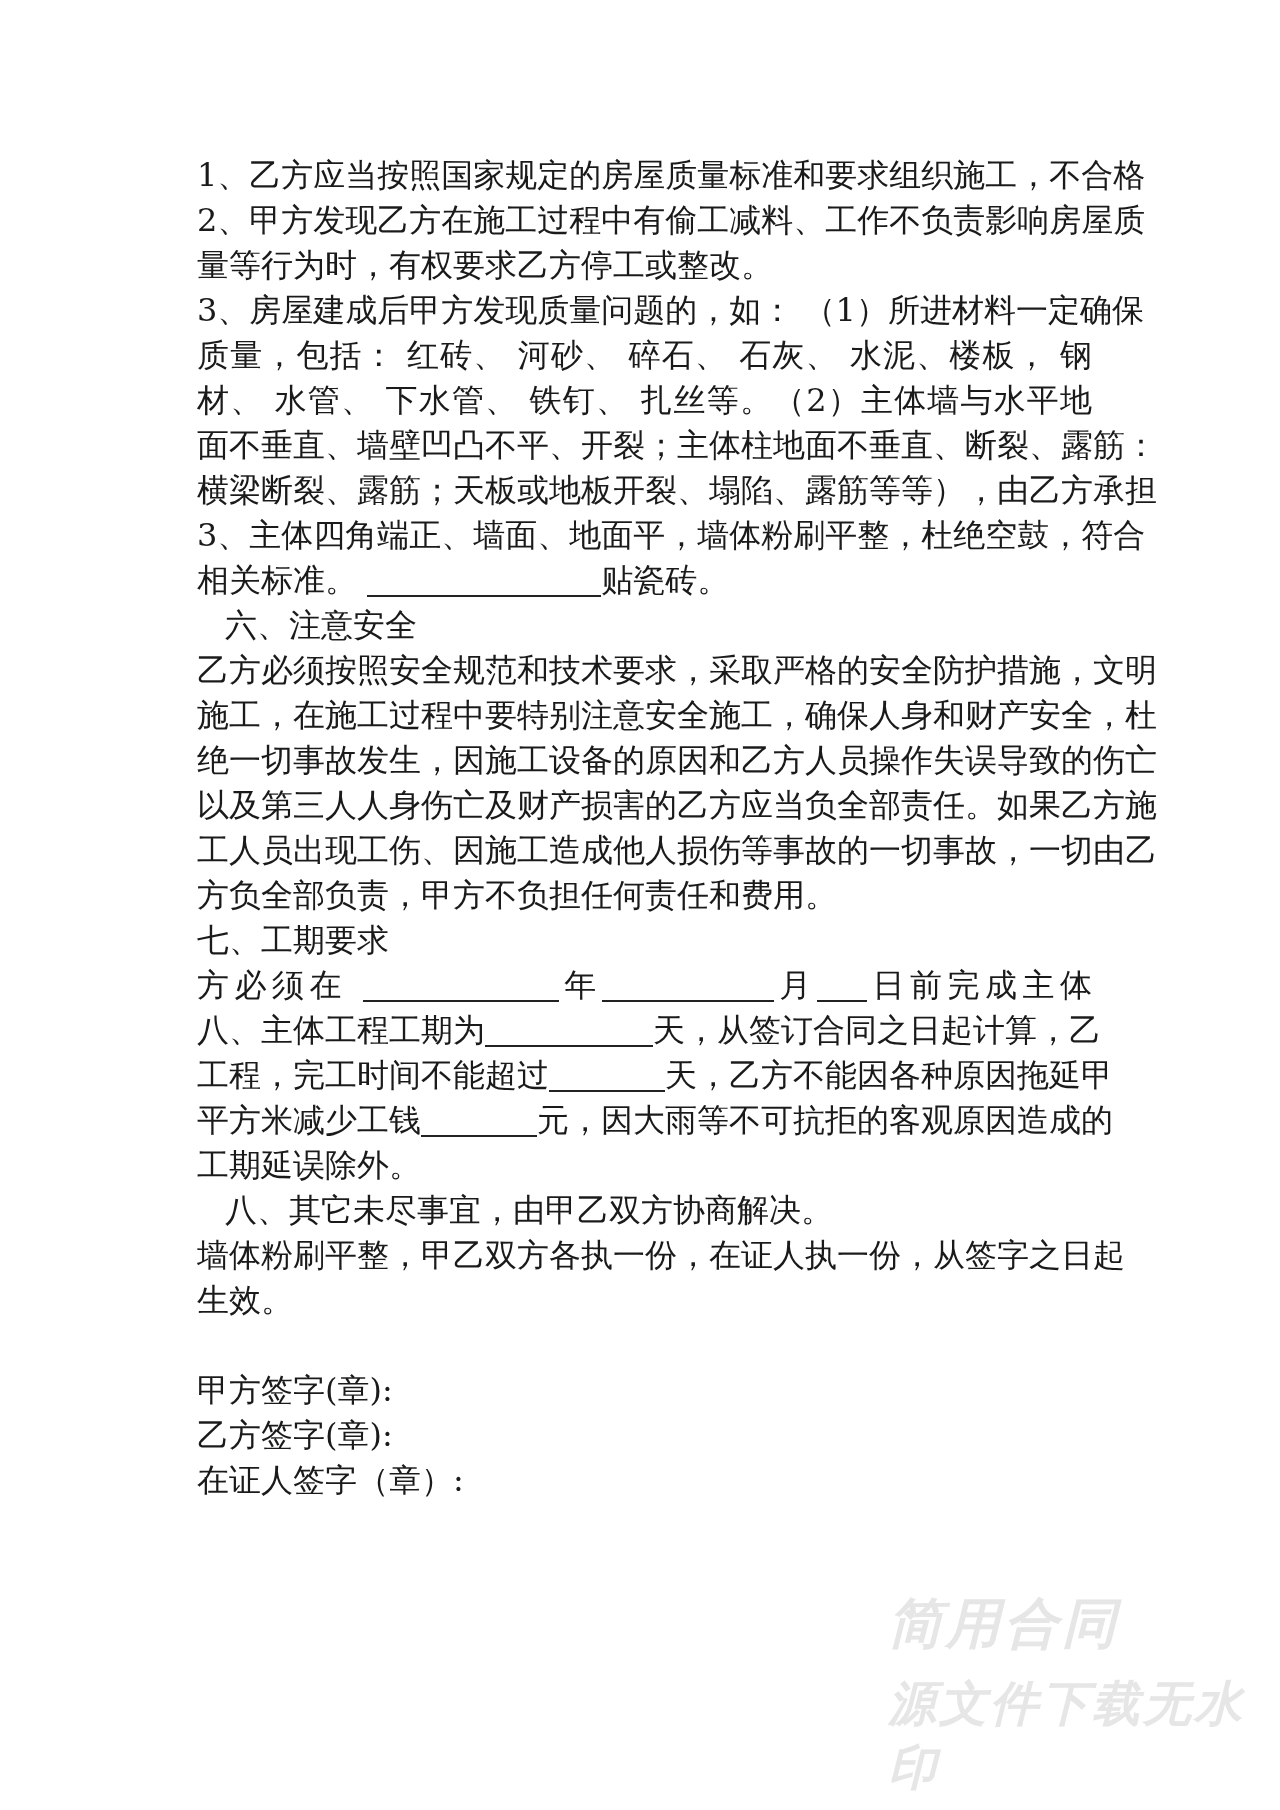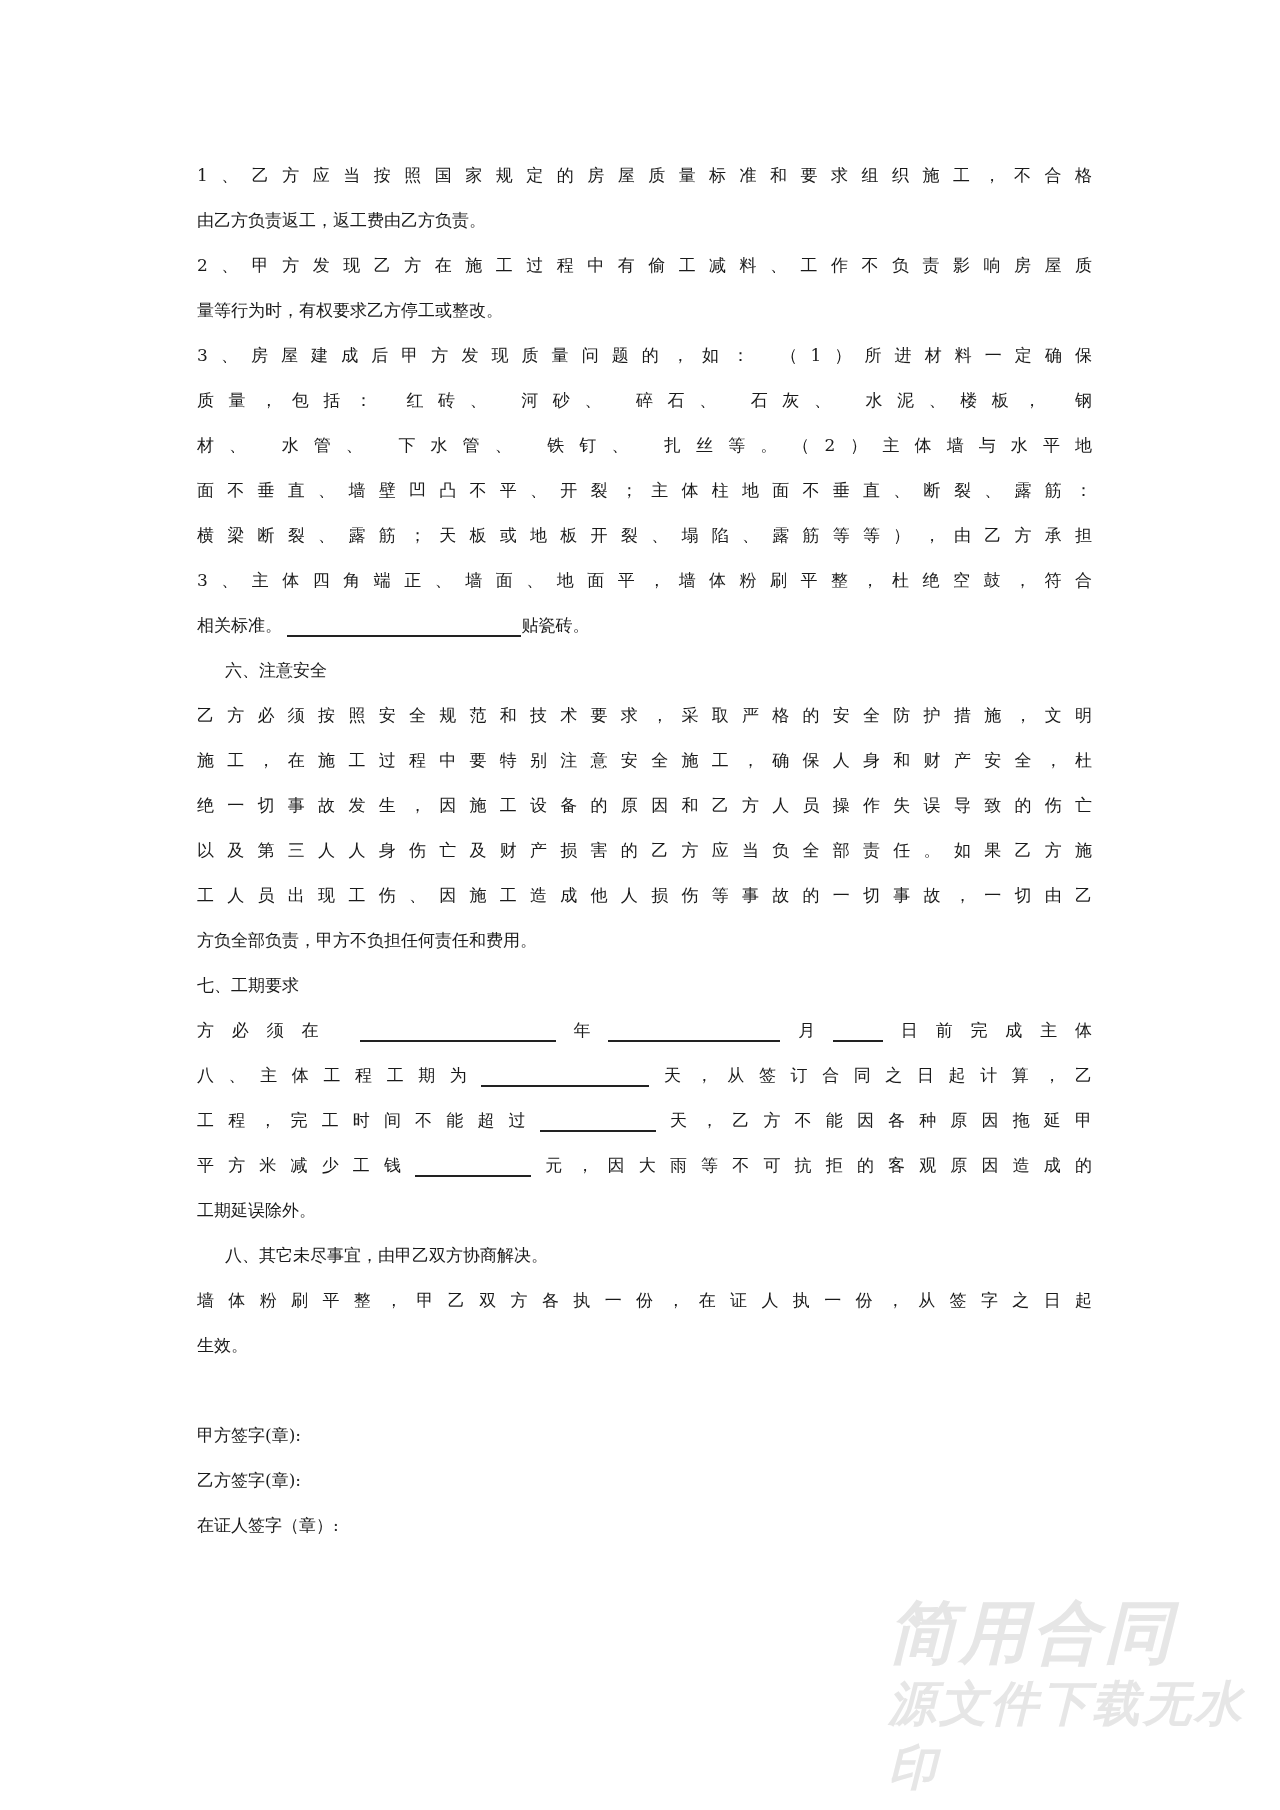--- a/index.html
+++ b/index.html
@@ -1,34 +1,33 @@
 <!DOCTYPE html>
 <html><head>
 <meta charset="utf-8">
 <style>
   html, body { margin:0; padding:0; background:#ffffff; }
   body { width:1280px; height:1810px; position:relative; overflow:hidden;
          font-family: "DejaVu Serif", "Liberation Serif", serif; color:#1a1a1a; }
   .page { position:absolute; left:197px; top:153px; width:895px; }
-  .line { height:45px; line-height:45px; font-size:17px; white-space:nowrap;
+  .line { height:45px; line-height:45px; font-size:32px; white-space:nowrap;
           text-align:justify; text-align-last:justify; letter-spacing:0; }
   .line.last { text-align-last:left; }
   .indent { padding-left:28px; }
   .blank { display:inline-block; border-bottom:2px solid #222; height:28px; vertical-align:-6px; }
   .gap { height:45px; }
   .wm { position:absolute; color:#e6e6e6; font-family:"DejaVu Sans", sans-serif; font-weight:bold; font-style:italic; }
-  .wm1 { left:888px; top:1588px; font-size:68px; letter-spacing:4px; }
+  .wm1 { left:888px; top:1588px; font-size:54px; letter-spacing:4px; }
   .wm2 { left:888px; top:1672px; font-size:48px; letter-spacing:3px; }
 </style>
 </head>
 <body>
 
 <div class="page">
   <div class="line">1、乙方应当按照国家规定的房屋质量标准和要求组织施工，不合格</div>
-  <div class="line last">由乙方负责返工，返工费由乙方负责。</div>
   <div class="line">2、甲方发现乙方在施工过程中有偷工减料、工作不负责影响房屋质</div>
   <div class="line last">量等行为时，有权要求乙方停工或整改。</div>
   <div class="line">3、房屋建成后甲方发现质量问题的，如：  （1）所进材料一定确保</div>
   <div class="line">质量，包括：  红砖、  河砂、  碎石、  石灰、  水泥、楼板，  钢</div>
   <div class="line">材、  水管、  下水管、  铁钉、  扎丝等。（2）主体墙与水平地</div>
   <div class="line">面不垂直、墙壁凹凸不平、开裂；主体柱地面不垂直、断裂、露筋：</div>
   <div class="line">横梁断裂、露筋；天板或地板开裂、塌陷、露筋等等），由乙方承担</div>
   <div class="line">3、主体四角端正、墙面、地面平，墙体粉刷平整，杜绝空鼓，符合</div>
   <div class="line last">
     <span>相关标准。</span>

